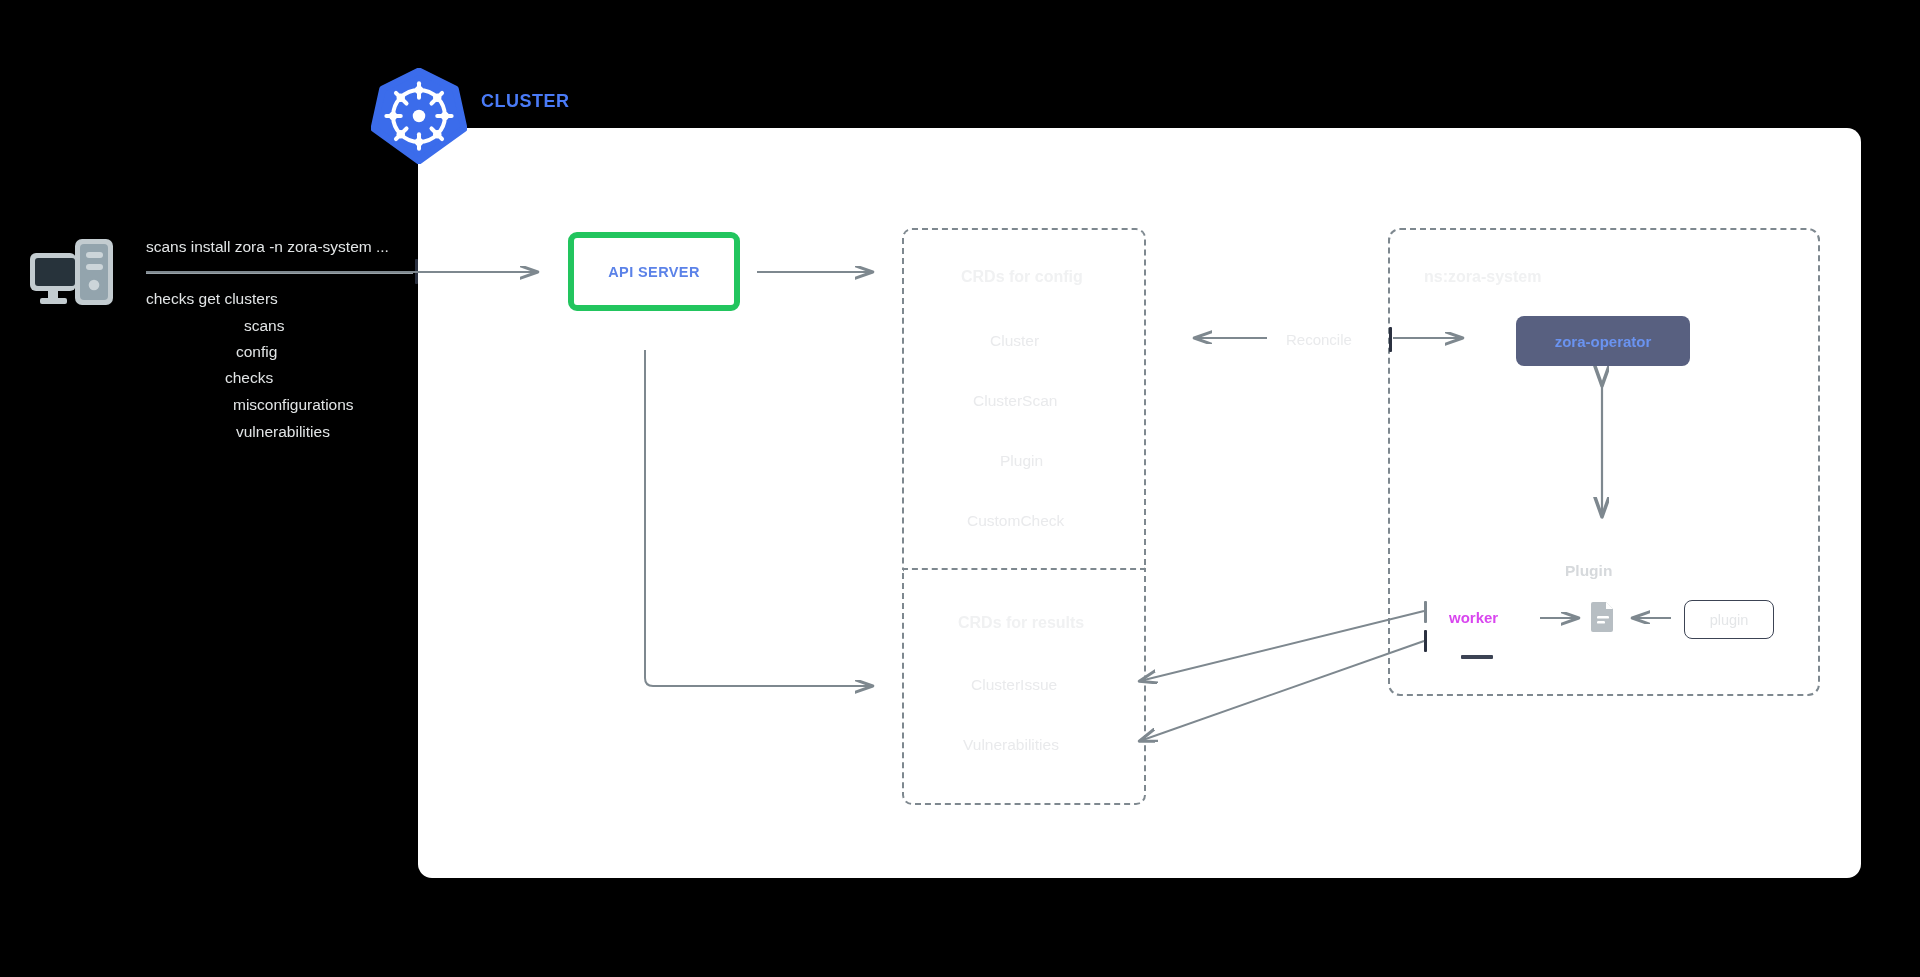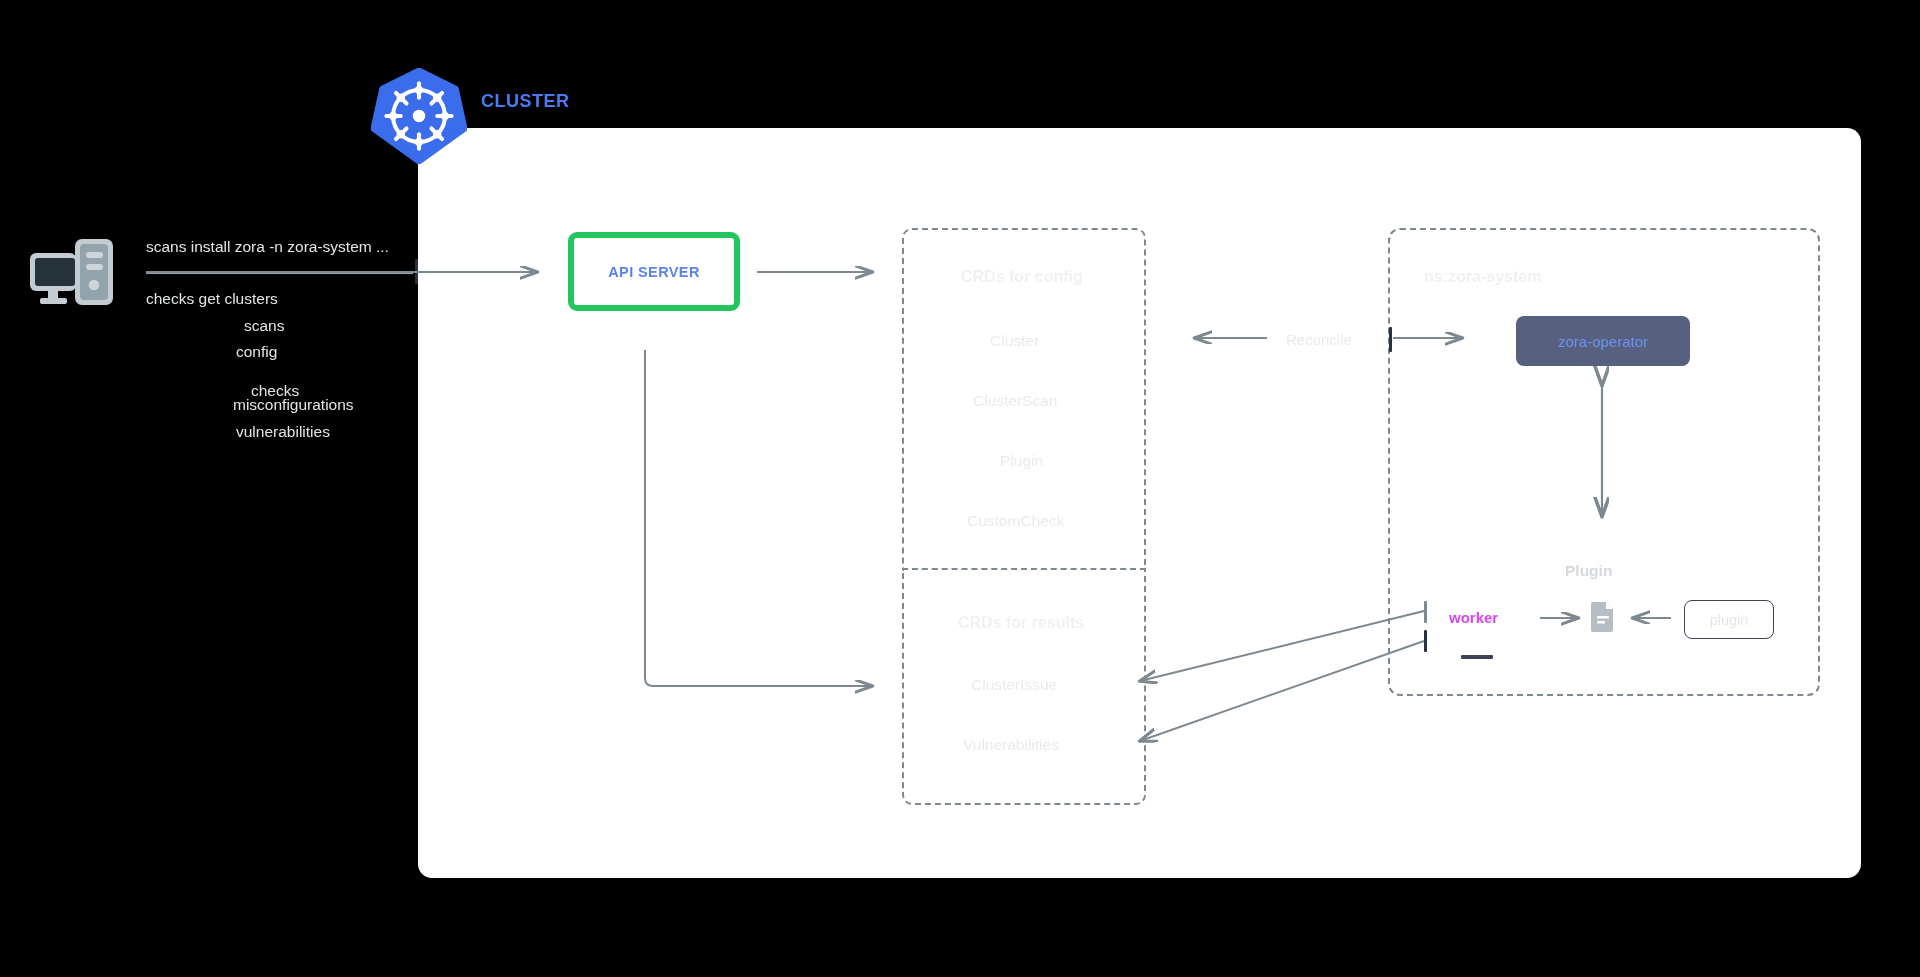--- a/index.html
+++ b/index.html
@@ -62,21 +62,21 @@
   .term-text {
     position: absolute;
     color: #e2e5e6;
     font-size: 15.5px;
     white-space: nowrap;
   }
   #cmd-helm   { left: 146px; top: 238px; }
   #cmd-kubectl{ left: 146px; top: 290px; }
   #sub-scans            { position:absolute; left: 236px; top: 317px; margin-left: 8px; }
   #sub-plugins          { position:absolute; left: 236px; top: 343px; }
-  #sub-checks           { position:absolute; left: 251px; top: 369px; margin-top: 13px; }
+  #sub-checks           { position:absolute; left: 225px; top: 369px; }
   #sub-misconfigurations{ position:absolute; left: 233px; top: 396px; }
   #sub-vulnerabilities  { position:absolute; left: 236px; top: 423px; }
 
   #cmd-divider {
     position: absolute;
     left: 146px;
     top: 272px;
     width: 267px;
     height: 1.5px;
     background: #9aa3a9;
@@ -176,21 +176,21 @@
     height: 50px;
     background: #586080;
     border-radius: 8px;
     display: flex;
     align-items: center;
     justify-content: center;
   }
   #zora-operator-label {
     color: #6a93f0;
     font-size: 15px;
-    font-weight: normal;
+    font-weight: bold;
   }
 
   
   #worker-label {
     position: absolute;
     left: 1449px;
     top: 609px;
     color: #d946ef;
     font-size: 15px;
     font-weight: bold;

